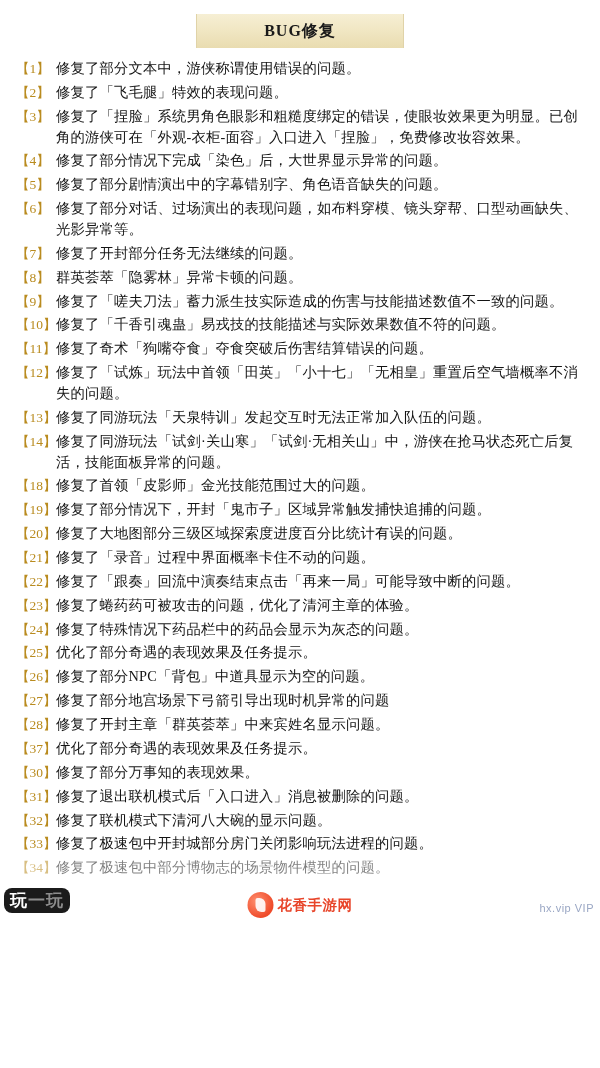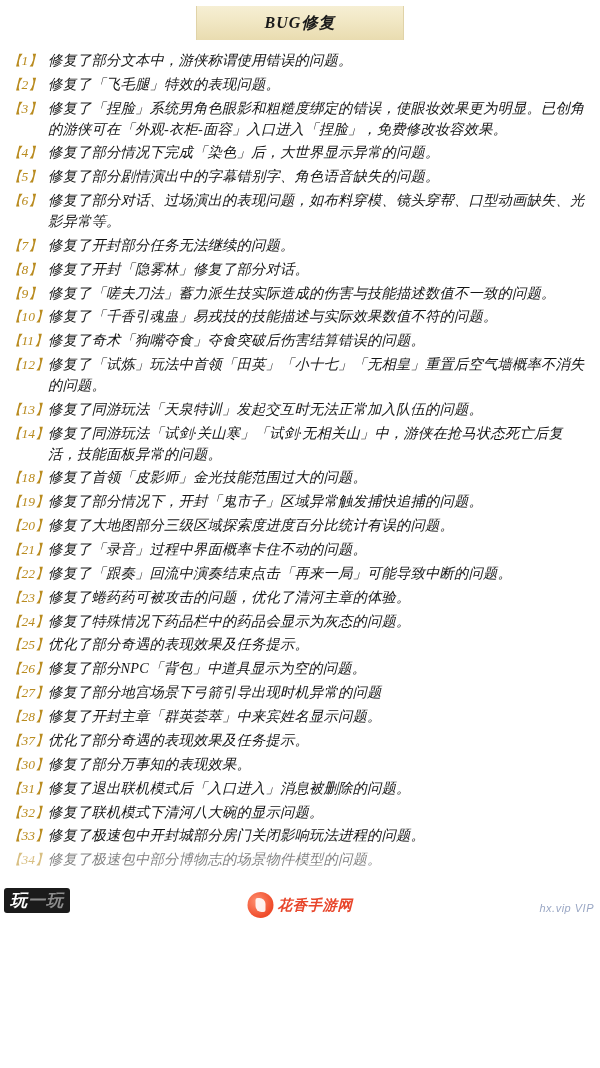--- a/index.html
+++ b/index.html
@@ -10,22 +10,21 @@
     background: #ffffff;
     font-family: "Liberation Serif", serif;
     color: #1c1c1c;
     position: relative;
     overflow: hidden;
   }
   .page {
     width: 600px;
     height: 922px;
     position: relative;
-    padding: 0;
-    font-style: italic;
+    padding: 8px;
   }
   .title-wrap {
     display: flex;
     justify-content: center;
     align-items: center;
     padding-top: 6px;
     padding-bottom: 6px;
   }
   .title-banner {
     background: linear-gradient(to bottom, #f6efd4 0%, #f1e7c4 45%, #e9dcb0 100%);
@@ -85,21 +84,21 @@
   }
   .wm-left-badge {
     background: #1b1b1b;
     color: #ffffff;
     font-family: "Liberation Sans", sans-serif;
     font-weight: bold;
     font-size: 17px;
     padding: 4px 6px;
     letter-spacing: 1px;
     line-height: 1;
-    border-radius: 3px;
+    border-radius: 8px;
   }
   .wm-left-badge .dim { color: #8d8d8d; }
   .wm-center {
     position: absolute;
     left: 50%;
     transform: translateX(-50%);
     bottom: 4px;
     display: flex;
     align-items: center;
     gap: 4px;
@@ -185,21 +184,21 @@
       <span class="text">修复了部分对话、过场演出的表现问题，如布料穿模、镜头穿帮、口型动画缺失、光影异常等。</span>
     </div>
 
     <div class="item">
       <span class="num">【<span>7</span>】</span>
       <span class="text">修复了开封部分任务无法继续的问题。</span>
     </div>
 
     <div class="item">
       <span class="num">【<span>8</span>】</span>
-      <span class="text">修复了开封「隐雾林」修复了部分对话。</span>
+      <span class="text">群英荟萃「隐雾林」异常卡顿的问题。</span>
     </div>
 
     <div class="item">
       <span class="num">【<span>9</span>】</span>
       <span class="text">修复了「嗟夫刀法」蓄力派生技实际造成的伤害与技能描述数值不一致的问题。</span>
     </div>
 
     <div class="item">
       <span class="num">【<span>10</span>】</span>
       <span class="text">修复了「千香引魂蛊」易戎技的技能描述与实际效果数值不符的问题。</span>

